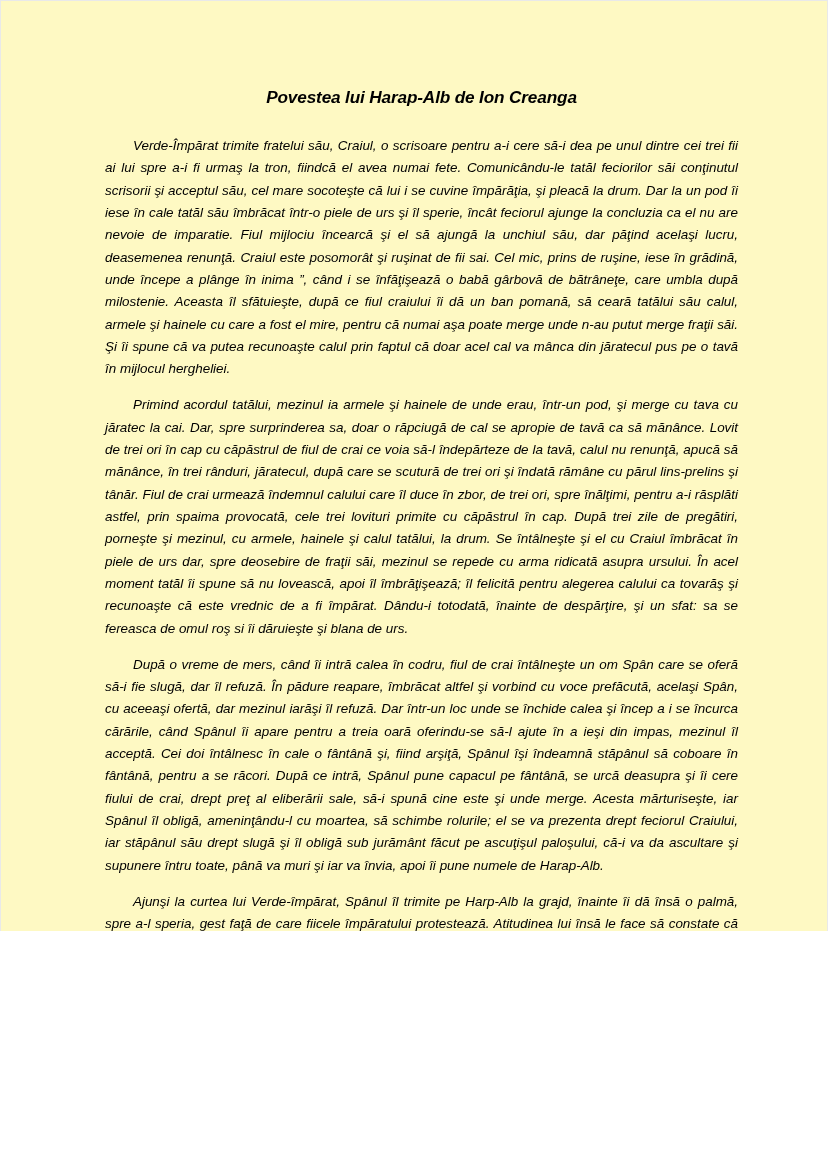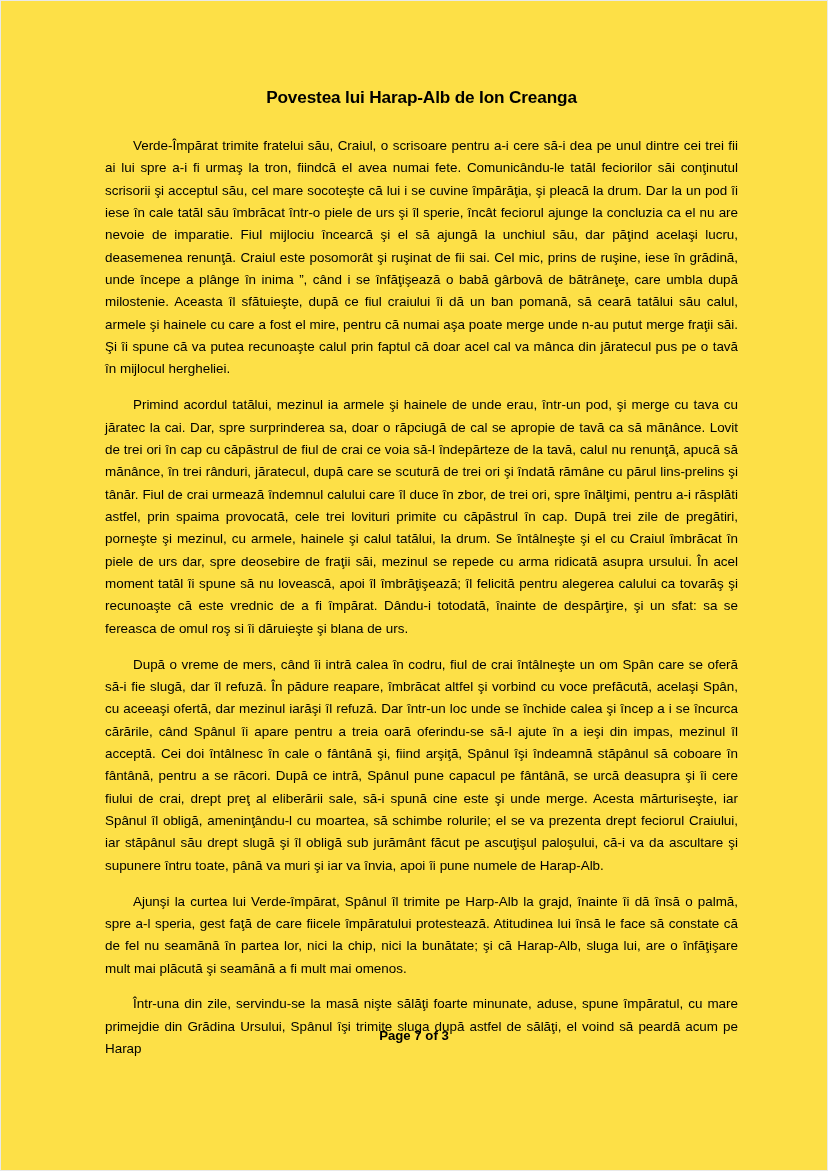--- a/index.html
+++ b/index.html
@@ -8,25 +8,26 @@
     padding: 0;
     background: #ffffff;
   }
   body {
     font-family: "Liberation Sans", sans-serif;
     color: #000000;
   }
   .page {
     position: relative;
     width: 828px;
-    height: 1171px;
+    height: 931px;
     margin: 0 auto;
-    background: #fde047;
+    background: #fef9c3;
     box-sizing: border-box;
     overflow: hidden;
+    font-style: italic;
   }
   .page-edge {
     position: absolute;
     left: 0;
     top: 0;
     width: 828px;
     height: 1171px;
     border: 1px solid #e9e9e9;
     box-sizing: border-box;
     pointer-events: none;

